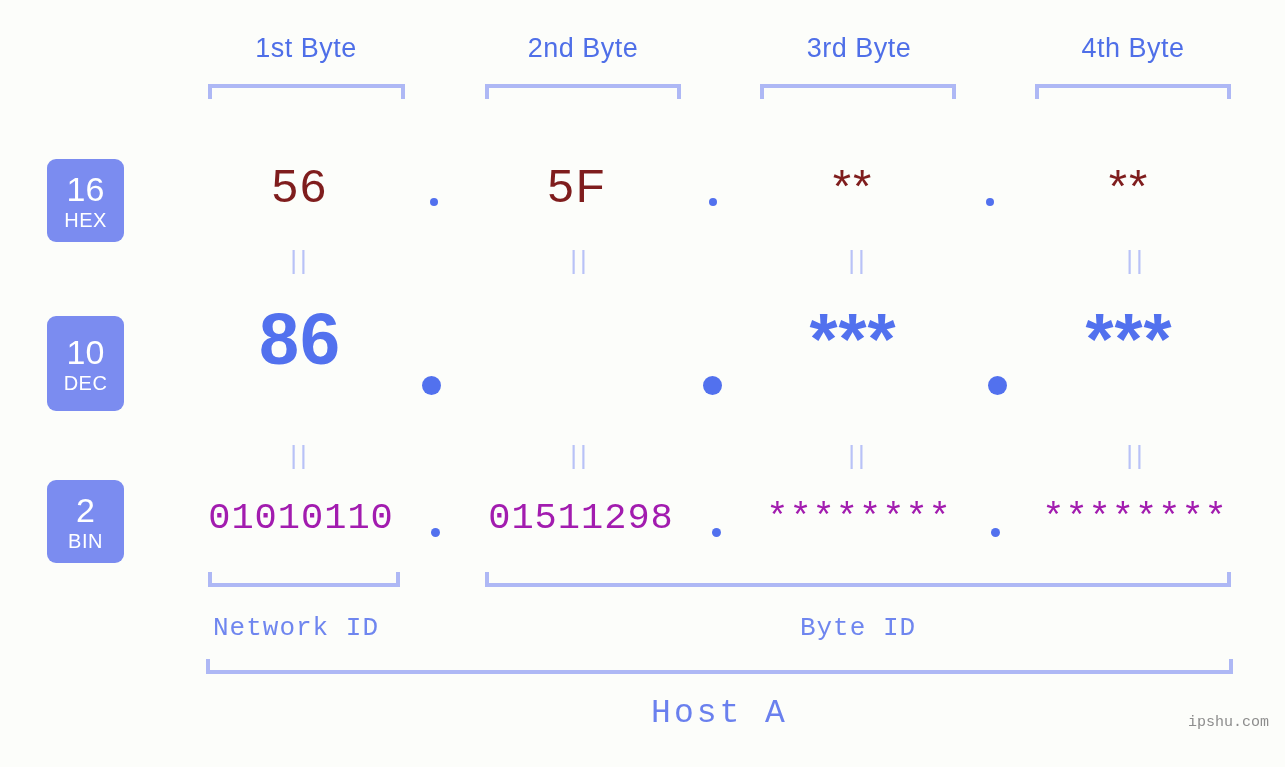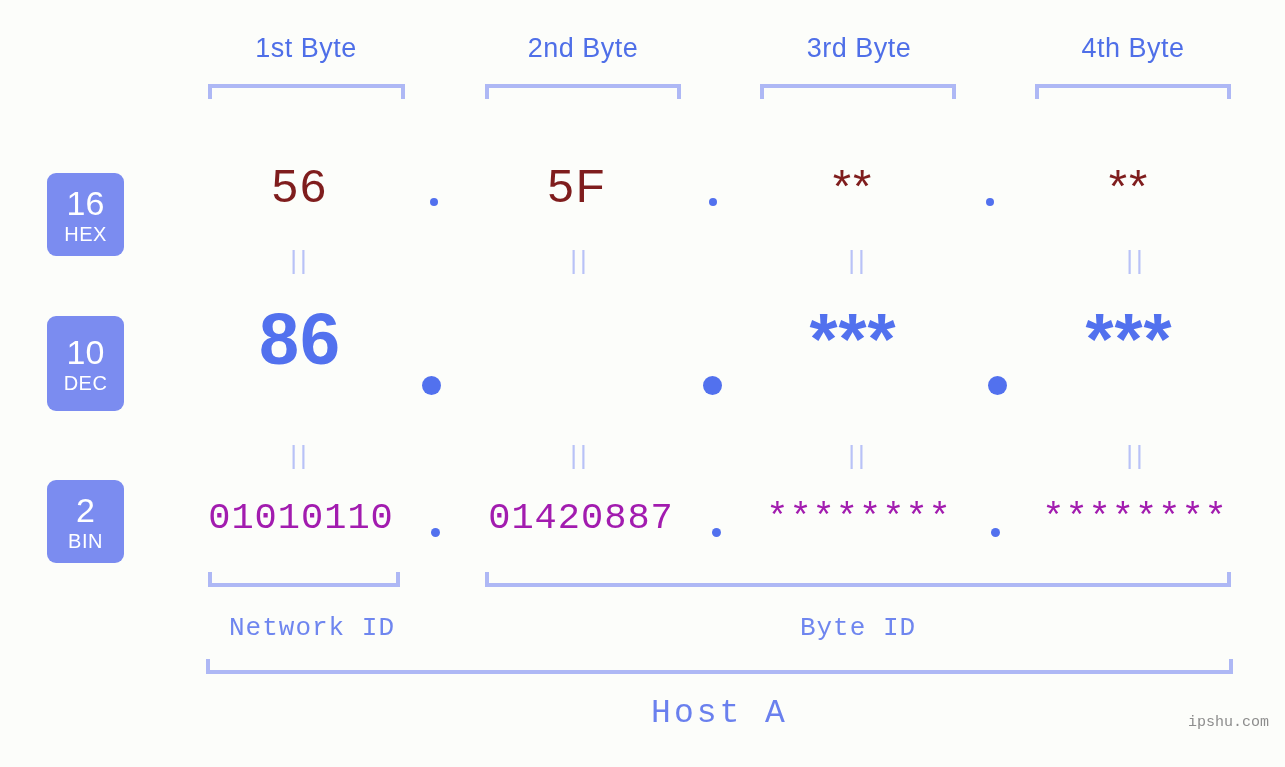--- a/index.html
+++ b/index.html
@@ -169,21 +169,21 @@
   <div class="byte-label" style="left:206px;">1st Byte</div>
   <div class="byte-label" style="left:483px;">2nd Byte</div>
   <div class="byte-label" style="left:759px;">3rd Byte</div>
   <div class="byte-label" style="left:1033px;">4th Byte</div>
 
   <div class="bracket-down" style="left:208px;  top:84px; width:197px;"></div>
   <div class="bracket-down" style="left:485px;  top:84px; width:196px;"></div>
   <div class="bracket-down" style="left:760px;  top:84px; width:196px;"></div>
   <div class="bracket-down" style="left:1035px; top:84px; width:196px;"></div>
 
-  <div class="badge" style="top:173px; height:83px;">
+  <div class="badge" style="top:159px; height:83px;">
     <span class="num">16</span>
     <span class="nm">HEX</span>
   </div>
   <div class="badge" style="top:316px; height:95px;">
     <span class="num">10</span>
     <span class="nm">DEC</span>
   </div>
   <div class="badge" style="top:480px; height:83px;">
     <span class="num">2</span>
     <span class="nm">BIN</span>
@@ -210,32 +210,32 @@
   <div class="dot dot-lg" style="left:422px; top:376px;"></div>
   <div class="dot dot-lg" style="left:703px; top:376px;"></div>
   <div class="dot dot-lg" style="left:988px; top:376px;"></div>
 
   <div class="eqmark" style="left:280px; top:442px;">||</div>
   <div class="eqmark" style="left:560px; top:442px;">||</div>
   <div class="eqmark" style="left:838px; top:442px;">||</div>
   <div class="eqmark" style="left:1116px;top:442px;">||</div>
 
   <div class="cell bin-val" style="left:190px; top:497px; width:222px;">01010110</div>
-  <div class="cell bin-val" style="left:470px; top:497px; width:222px;">01420887</div>
+  <div class="cell bin-val" style="left:470px; top:497px; width:222px;">01511298</div>
   <div class="cell bin-val" style="left:748px; top:497px; width:222px;">********</div>
   <div class="cell bin-val" style="left:1024px;top:497px; width:222px;">********</div>
 
   <div class="dot dot-md" style="left:431px; top:528px;"></div>
   <div class="dot dot-md" style="left:712px; top:528px;"></div>
   <div class="dot dot-md" style="left:991px; top:528px;"></div>
 
   <div class="bracket-up" style="left:208px; top:572px; width:192px;"></div>
   <div class="bracket-up" style="left:485px; top:572px; width:746px;"></div>
 
-  <div class="id-label" style="left:216px; top:613px; width:192px;">Network ID</div>
+  <div class="id-label" style="left:200px; top:613px; width:192px;">Network ID</div>
   <div class="id-label" style="left:485px; top:613px; width:746px;">Byte ID</div>
 
   <div class="bracket-up" style="left:206px; top:659px; width:1027px;"></div>
   <div class="class-label" style="left:206px; top:695px; width:1027px;">Host A</div>
 
   <div class="watermark">ipshu.com</div>
 
 </div>
 
 </body></html>

